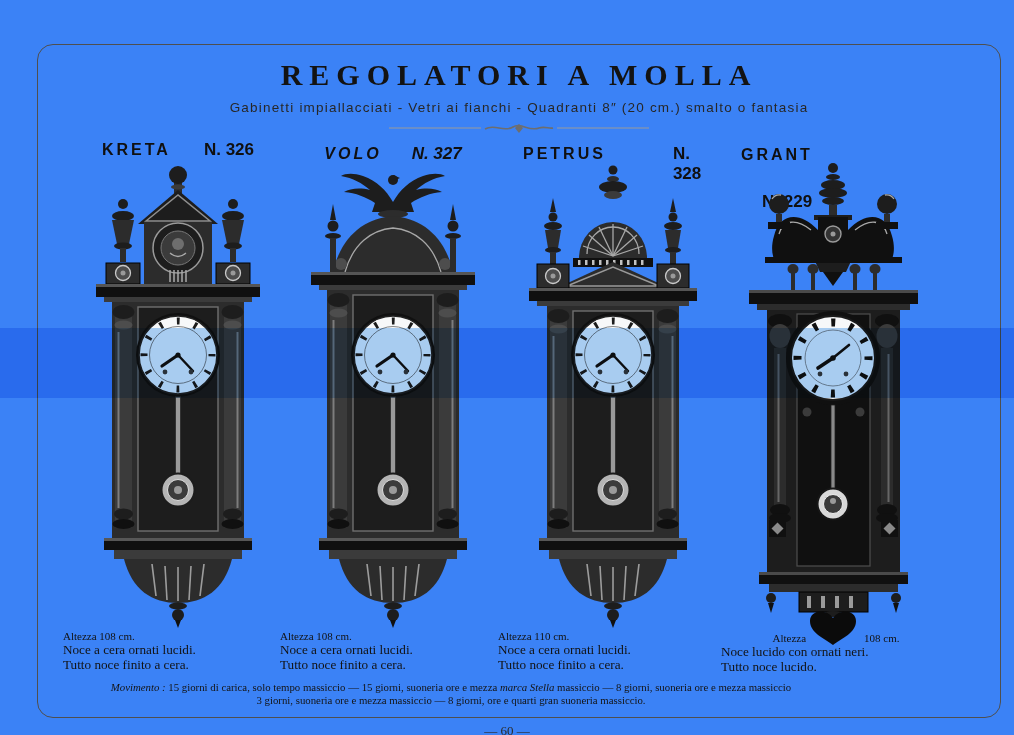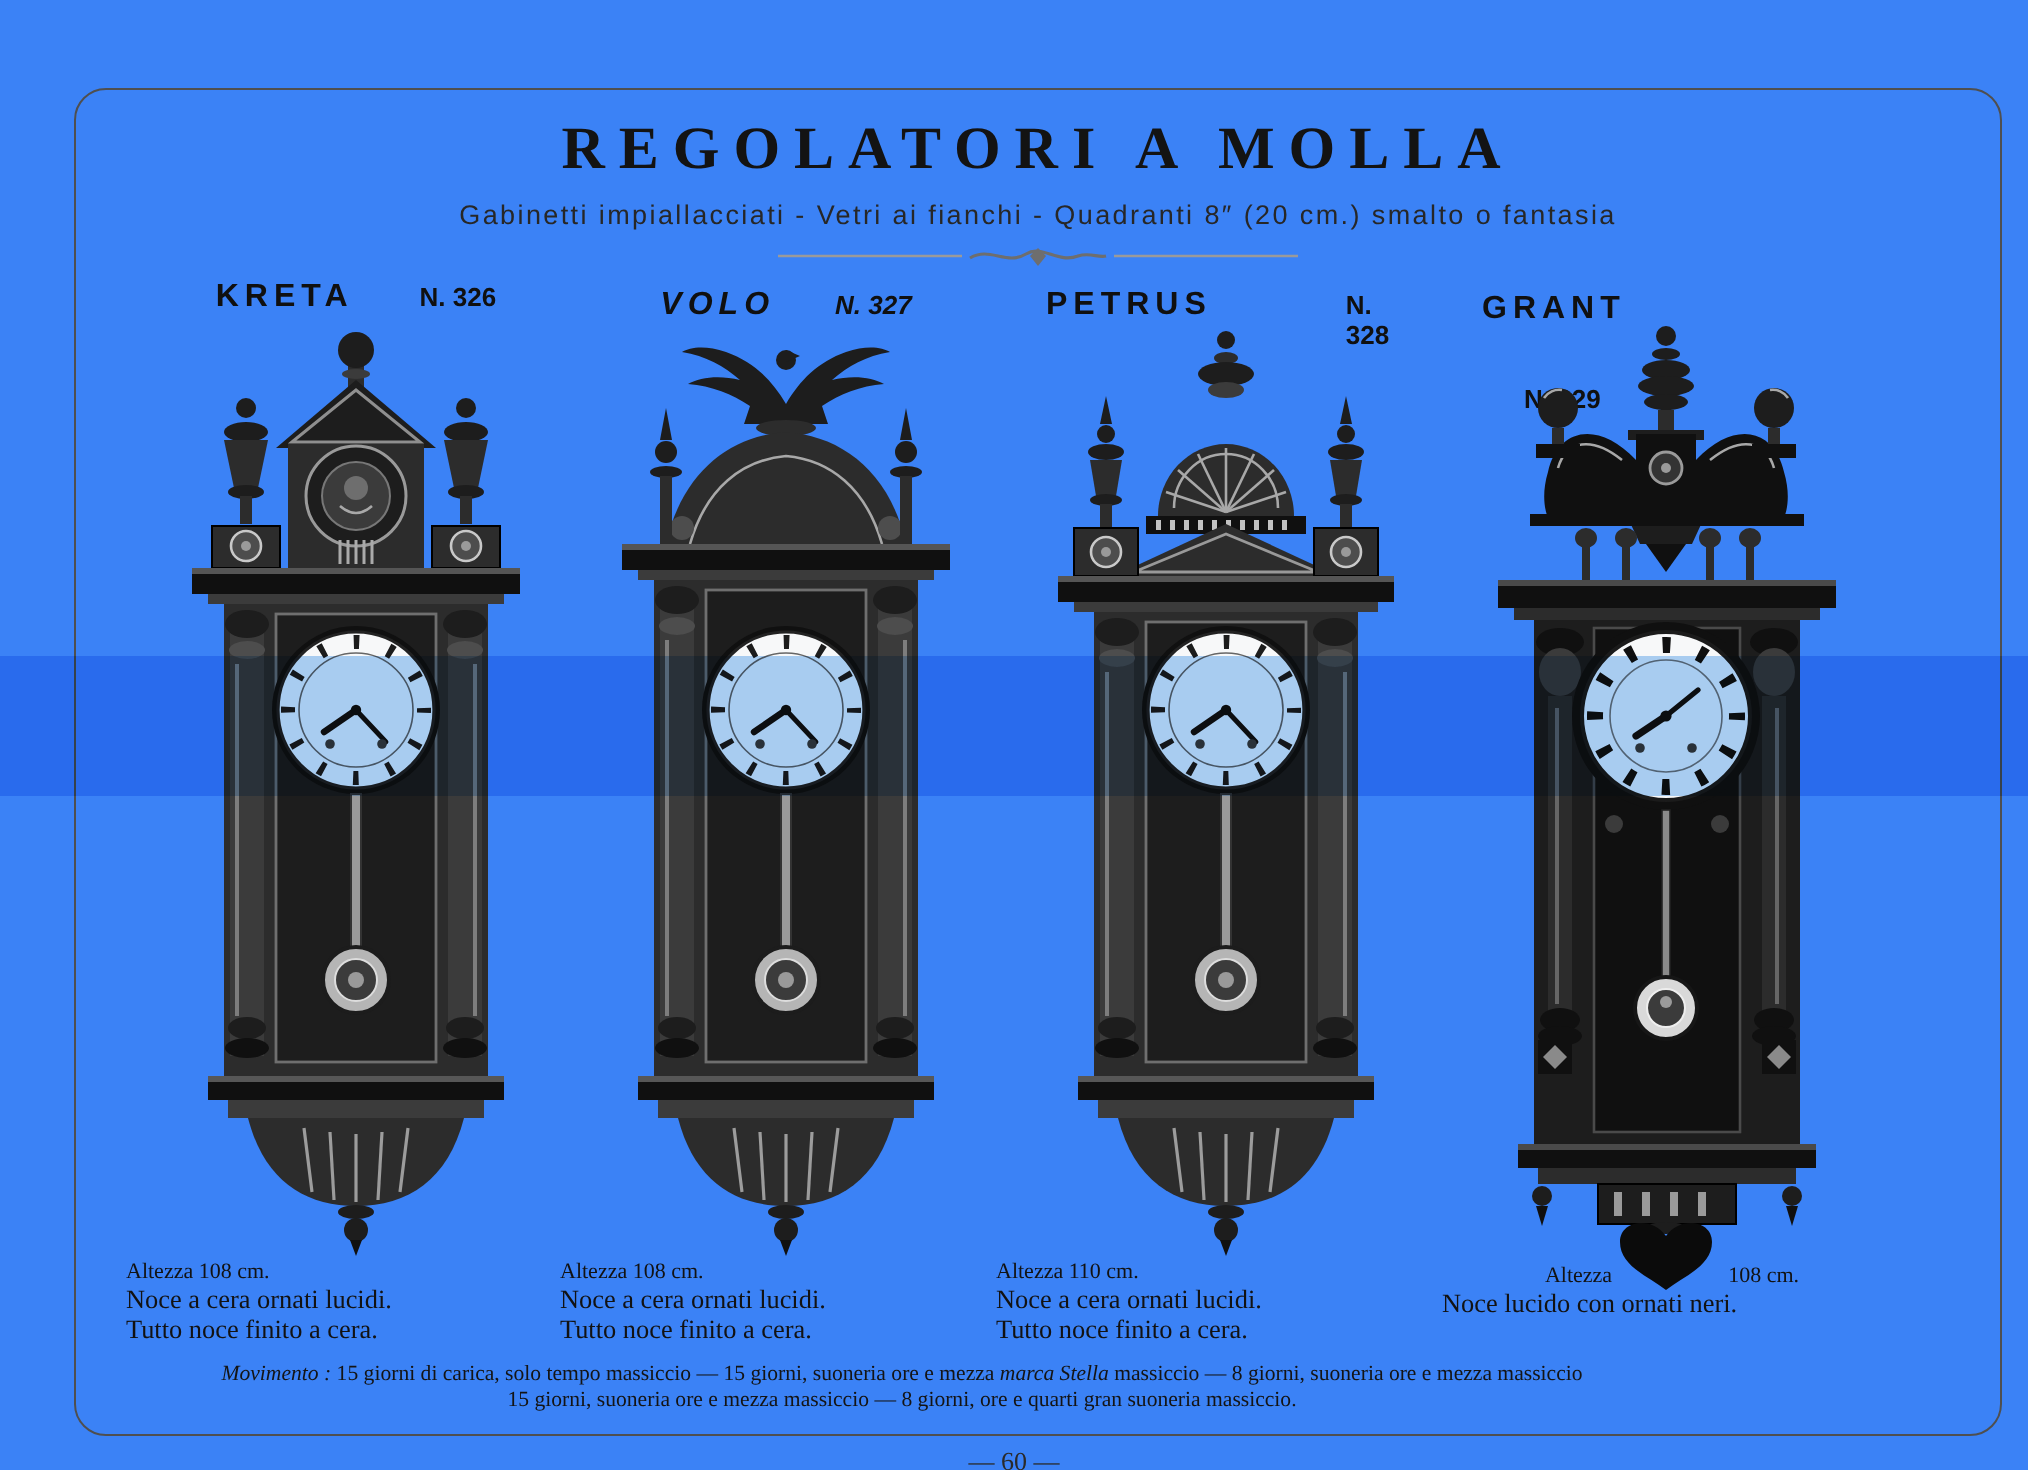--- a/index.html
+++ b/index.html
@@ -10,21 +10,21 @@
   .title{position:absolute;left:37px;top:58px;width:964px;text-align:center;
          font-family:"Liberation Serif",serif;font-weight:700;font-size:30px;
          letter-spacing:7px;color:#131313;}
   .subtitle{position:absolute;left:37px;top:100px;width:964px;text-align:center;
             font-family:"Liberation Sans",sans-serif;font-size:13.5px;
             letter-spacing:1.2px;color:#272727;}
   .flourish{position:absolute;left:389px;top:120px;}
   .hdr{position:absolute;display:flex;justify-content:center;align-items:baseline;
        font-family:"Liberation Sans",sans-serif;}
   .hdr .nm{font-size:16px;font-weight:700;letter-spacing:3px;color:#101010;}
-  .hdr .no{font-size:13px;font-weight:700;color:#101010;padding-left:21px;}
+  .hdr .no{font-size:17px;font-weight:700;color:#101010;padding-left:21px;}
   .h1{left:88px;top:140px;width:180px;gap:12px;}
   .h2{left:303px;top:144px;width:180px;gap:9px;font-style:italic;}
   .h3{left:523px;top:144px;width:180px;gap:46px;}
   .h4{left:741px;top:146px;width:185px;gap:28px;flex-direction:column;}
   .art{position:absolute;}
   .a1{left:88px;top:160px;} .a2{left:303px;top:160px;}
   .a3{left:523px;top:160px;} .a4{left:741px;top:158px;}
   .cap{position:absolute;width:230px;text-align:left;color:#121212;}
   .cap .alt{font-size:11px;line-height:13px;}
   .cap .mat{font-size:13.2px;line-height:14.5px;}
@@ -413,25 +413,26 @@
     <ellipse cx="92" cy="456" rx="10" ry="3" class="i1"></ellipse>
     <path d="M92,460 C85,450 69,452 69,463 C69,475 83,480 92,487
              C101,480 115,475 115,463 C115,452 99,450 92,460 Z" fill="#0b0b0b"></path>
   </svg>
   <div class="cap c4">
     <div class="altsplit">
       <span>Altezza</span>
       <span>108 cm.</span>
     </div>
     <div class="mat">Noce lucido con ornati neri.</div>
+    <div class="mat">Tutto noce lucido.</div>
   </div>
 
   <div class="footer">
     <div class="ln">
       <span class="em">Movimento :</span><span> 15 giorni di carica, solo tempo massiccio — 15 giorni, suoneria ore e mezza </span><span class="em">marca Stella</span><span> massiccio — 8 giorni, suoneria ore e mezza massiccio</span>
     </div>
-    <div class="ln">15 giorni, suoneria ore e mezza massiccio — 8 giorni, ore e quarti gran suoneria massiccio.</div>
+    <div class="ln">3 giorni, suoneria ore e mezza massiccio — 8 giorni, ore e quarti gran suoneria massiccio.</div>
   </div>
 
   <div class="pageno">— 60 —</div>
 
   <div class="band" style="background:#aed2f6"></div>
 </div>
 
 </body></html>

